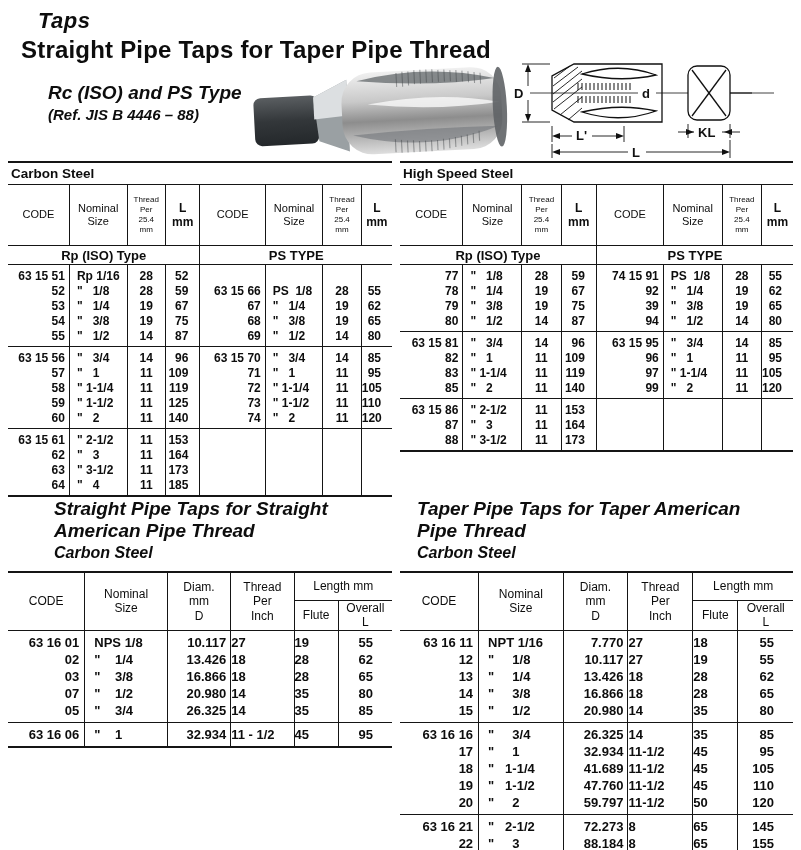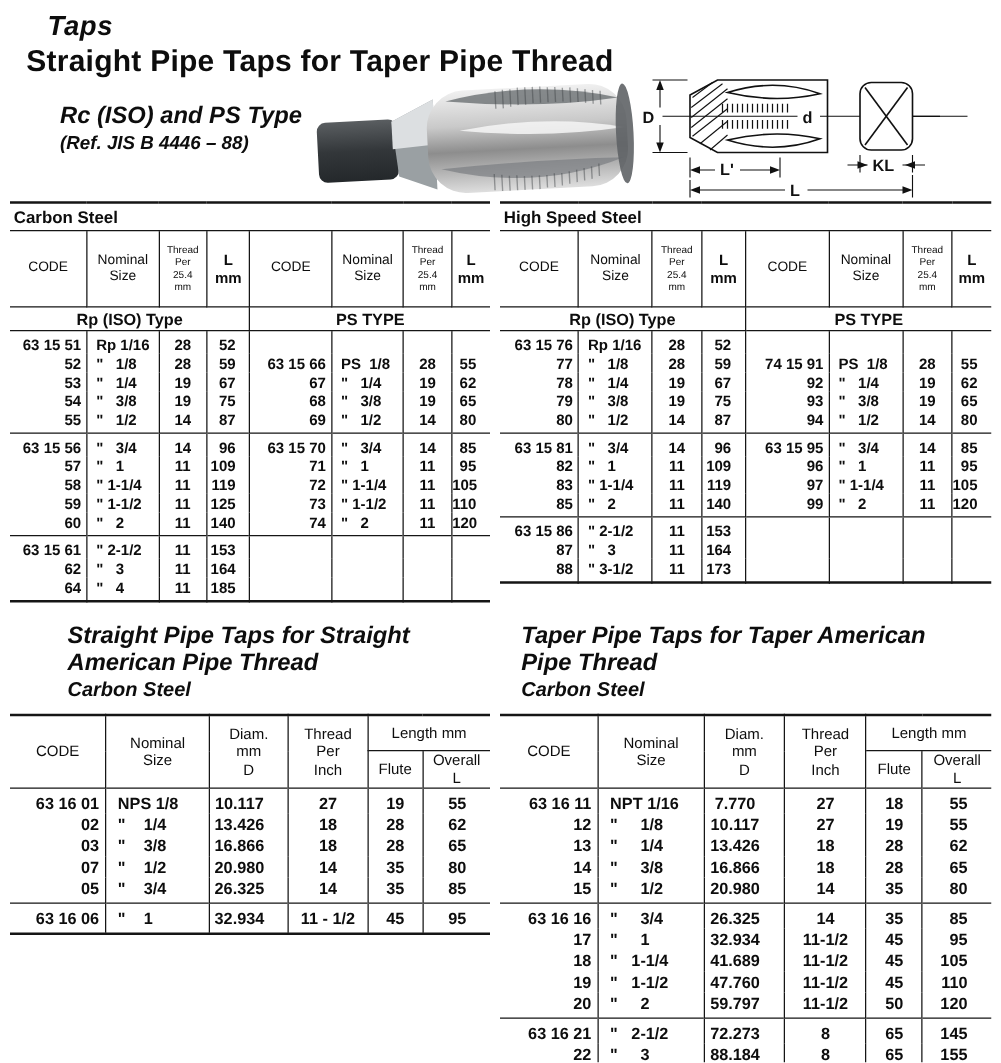--- a/index.html
+++ b/index.html
@@ -51,22 +51,22 @@
   .btab .top th.len{border-bottom:1.5px solid #151515;}
   .btab .sub th{height:27px;}
   .btab .sub th:first-child{border-right:1.5px solid #151515;}
   .btab tbody+tbody{border-top:1.8px solid #151515;}
   .btab td{height:17px; font-size:13px; font-weight:bold; line-height:1;}
   .btab td:not(:last-child){border-right:1.5px solid #151515;}
   .btab tbody tr:first-child td{padding-top:3px;}
   .btab tbody tr:last-child td{padding-bottom:3px;}
   .btab td:nth-child(1){text-align:right; padding-right:5px;}
   .btab td:nth-child(2){text-align:left; padding-left:9px; white-space:pre;}
-  .btab td:nth-child(3){text-align:center; padding-right:15px;}
-  .btab td:nth-child(4),.btab td:nth-child(5){text-align:center;}
+  .btab td:nth-child(3){text-align:right; padding-right:4px;}
+  .btab td:nth-child(4),.btab td:nth-child(5){}
   .btab td:nth-child(6){text-align:right; padding-right:19px;}
 
   .dimtext{font-family:"Liberation Sans",sans-serif; font-weight:bold; font-size:13px; fill:#111;}
 </style>
 </head>
 <body>
 
 <div class="page">
 
   <div class="h-title">Taps</div>
@@ -394,20 +394,30 @@
           <td>62</td>
           <td>"   3</td>
           <td>11</td>
           <td>164</td>
           <td></td>
           <td></td>
           <td></td>
           <td></td>
         </tr>
         <tr>
+          <td>63</td>
+          <td>" 3-1/2</td>
+          <td>11</td>
+          <td>173</td>
+          <td></td>
+          <td></td>
+          <td></td>
+          <td></td>
+        </tr>
+        <tr>
           <td>64</td>
           <td>"   4</td>
           <td>11</td>
           <td>185</td>
           <td></td>
           <td></td>
           <td></td>
           <td></td>
         </tr>
       </tbody>
@@ -448,30 +458,20 @@
         <th class="bl">L
 mm</th>
       </tr>
       <tr class="typ">
         <th colspan="4">Rp (ISO) Type</th>
         <th colspan="4">PS TYPE</th>
       </tr>
     </thead>
   <tbody>
         <tr>
-          <td>63 15 76</td>
-          <td>Rp 1/16</td>
-          <td>28</td>
-          <td>52</td>
-          <td></td>
-          <td></td>
-          <td></td>
-          <td></td>
-        </tr>
-        <tr>
           <td>77</td>
           <td>"   1/8</td>
           <td>28</td>
           <td>59</td>
           <td>74 15 91</td>
           <td>PS  1/8</td>
           <td>28</td>
           <td>55</td>
         </tr>
         <tr>
@@ -482,21 +482,21 @@
           <td>92</td>
           <td>"   1/4</td>
           <td>19</td>
           <td>62</td>
         </tr>
         <tr>
           <td>79</td>
           <td>"   3/8</td>
           <td>19</td>
           <td>75</td>
-          <td>93</td>
+          <td>39</td>
           <td>"   3/8</td>
           <td>19</td>
           <td>65</td>
         </tr>
         <tr>
           <td>80</td>
           <td>"   1/2</td>
           <td>14</td>
           <td>87</td>
           <td>94</td>

